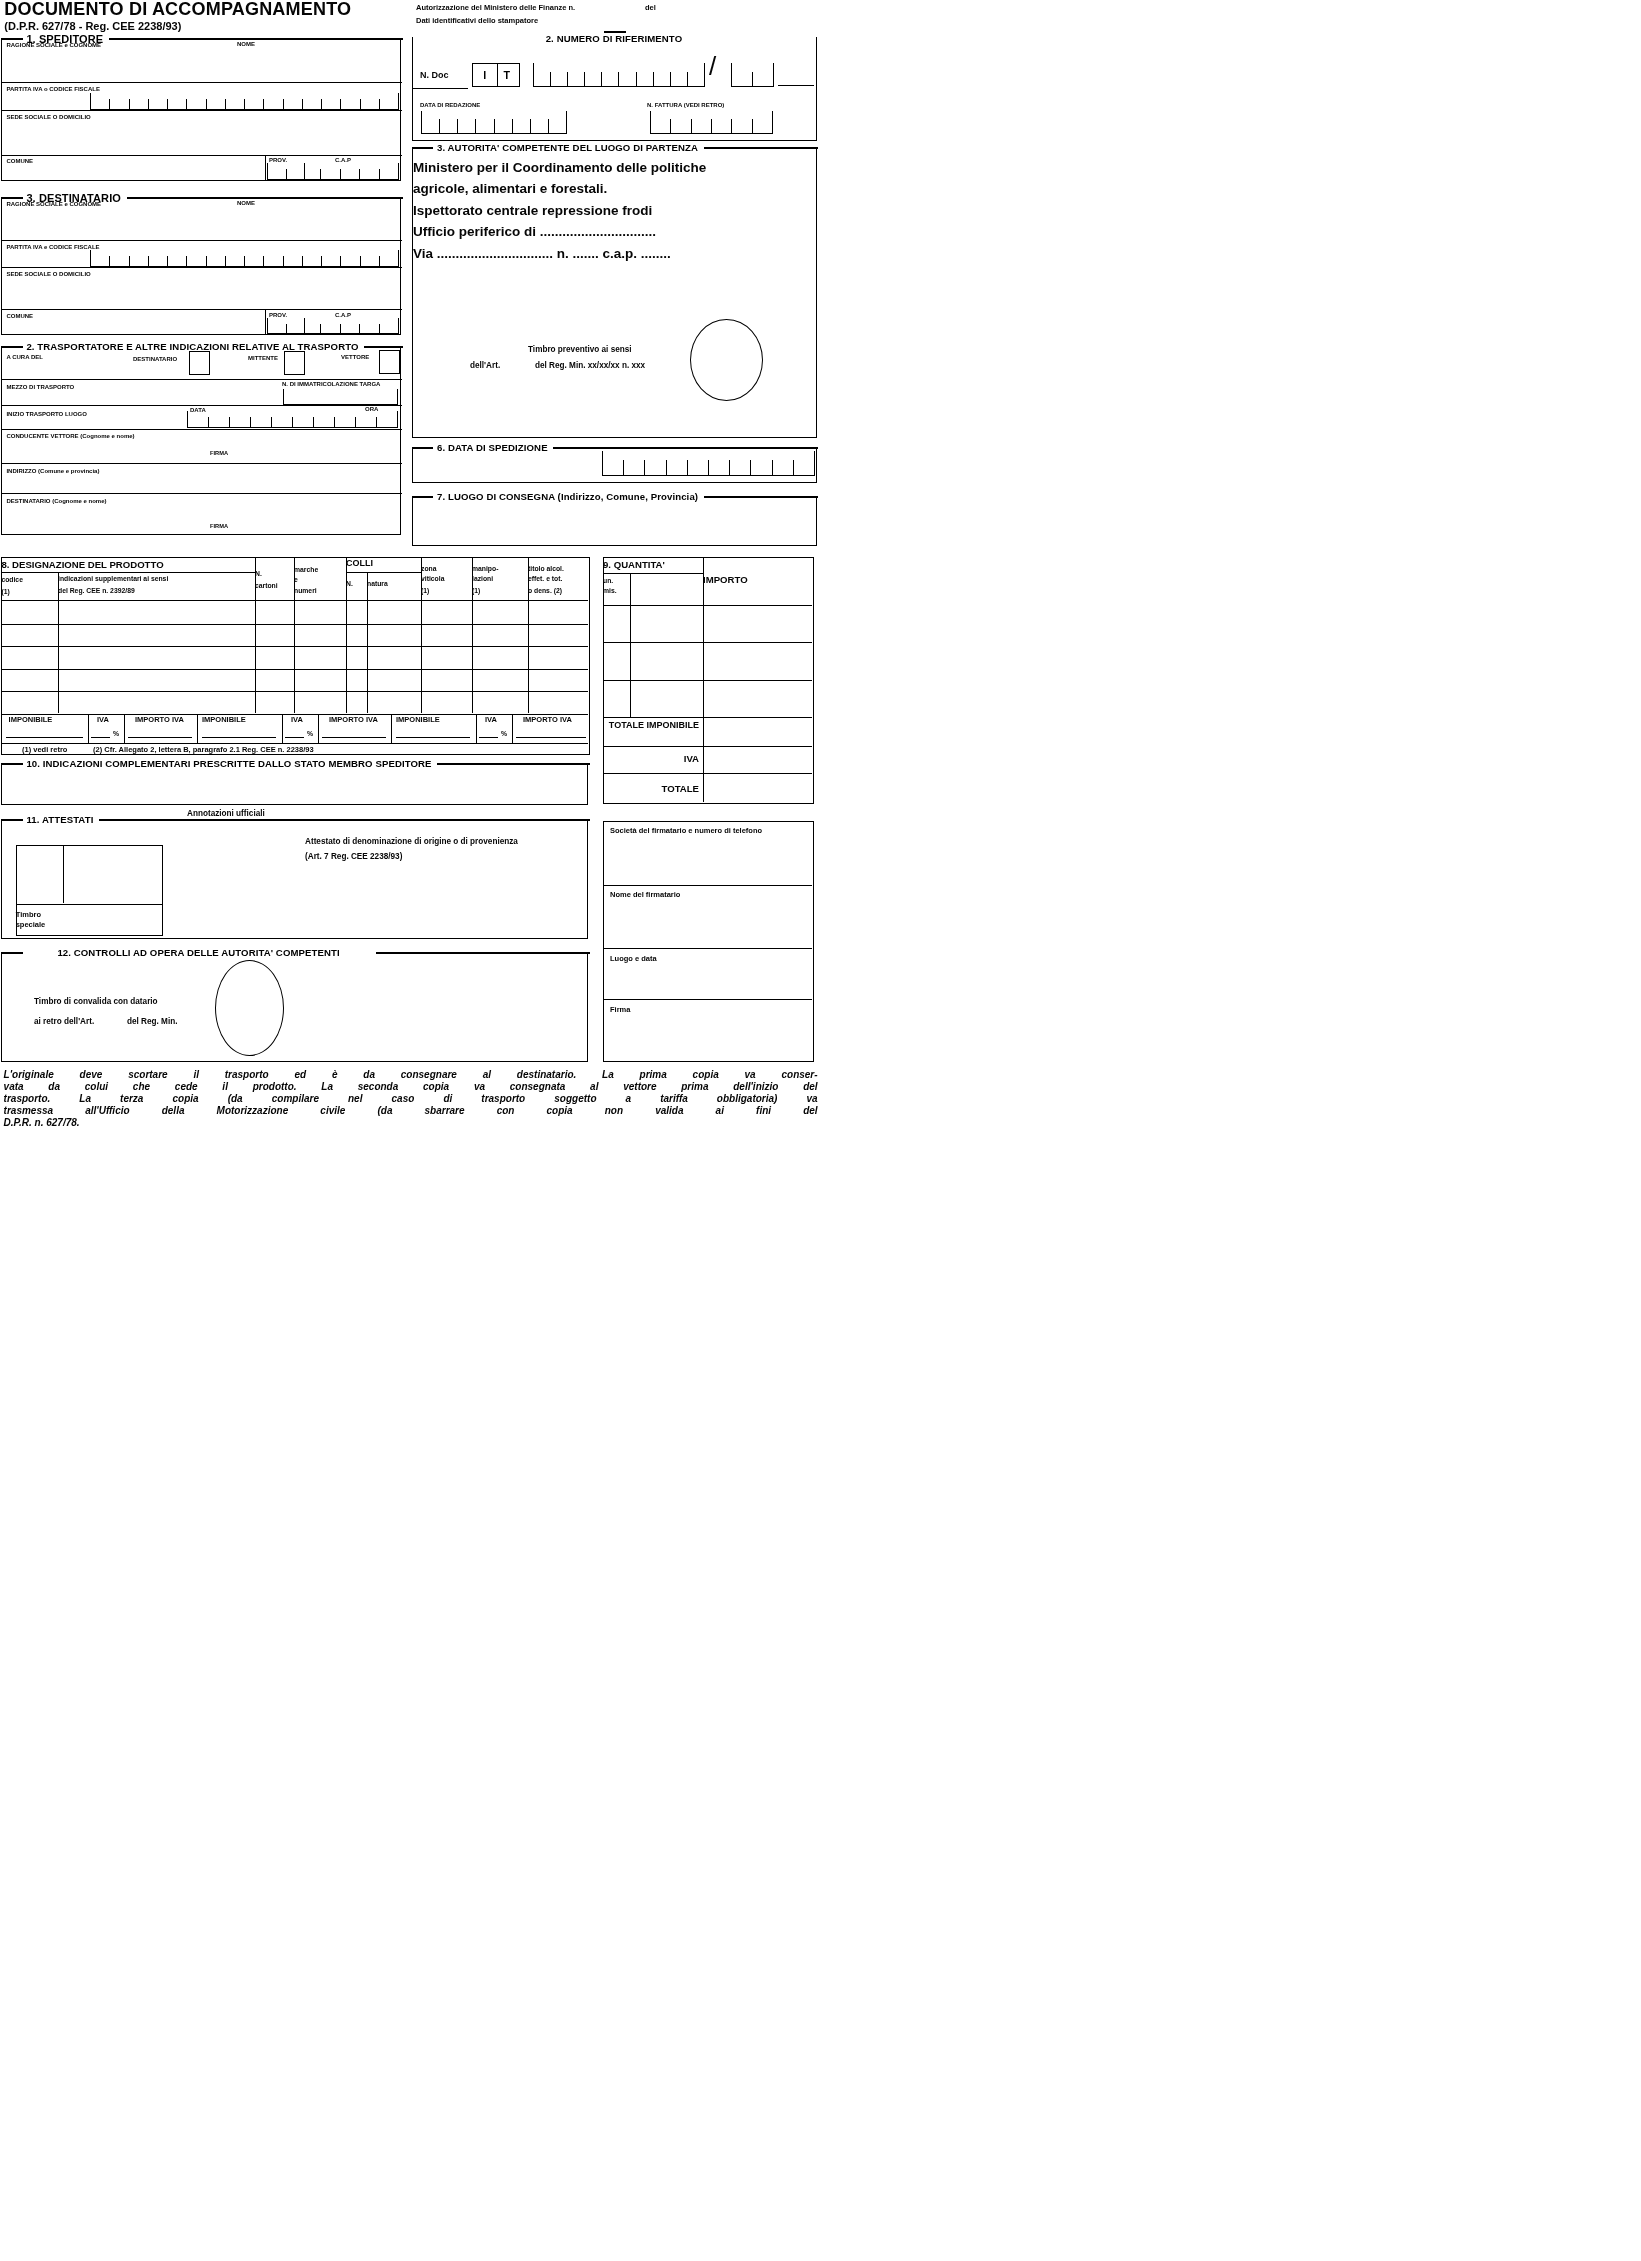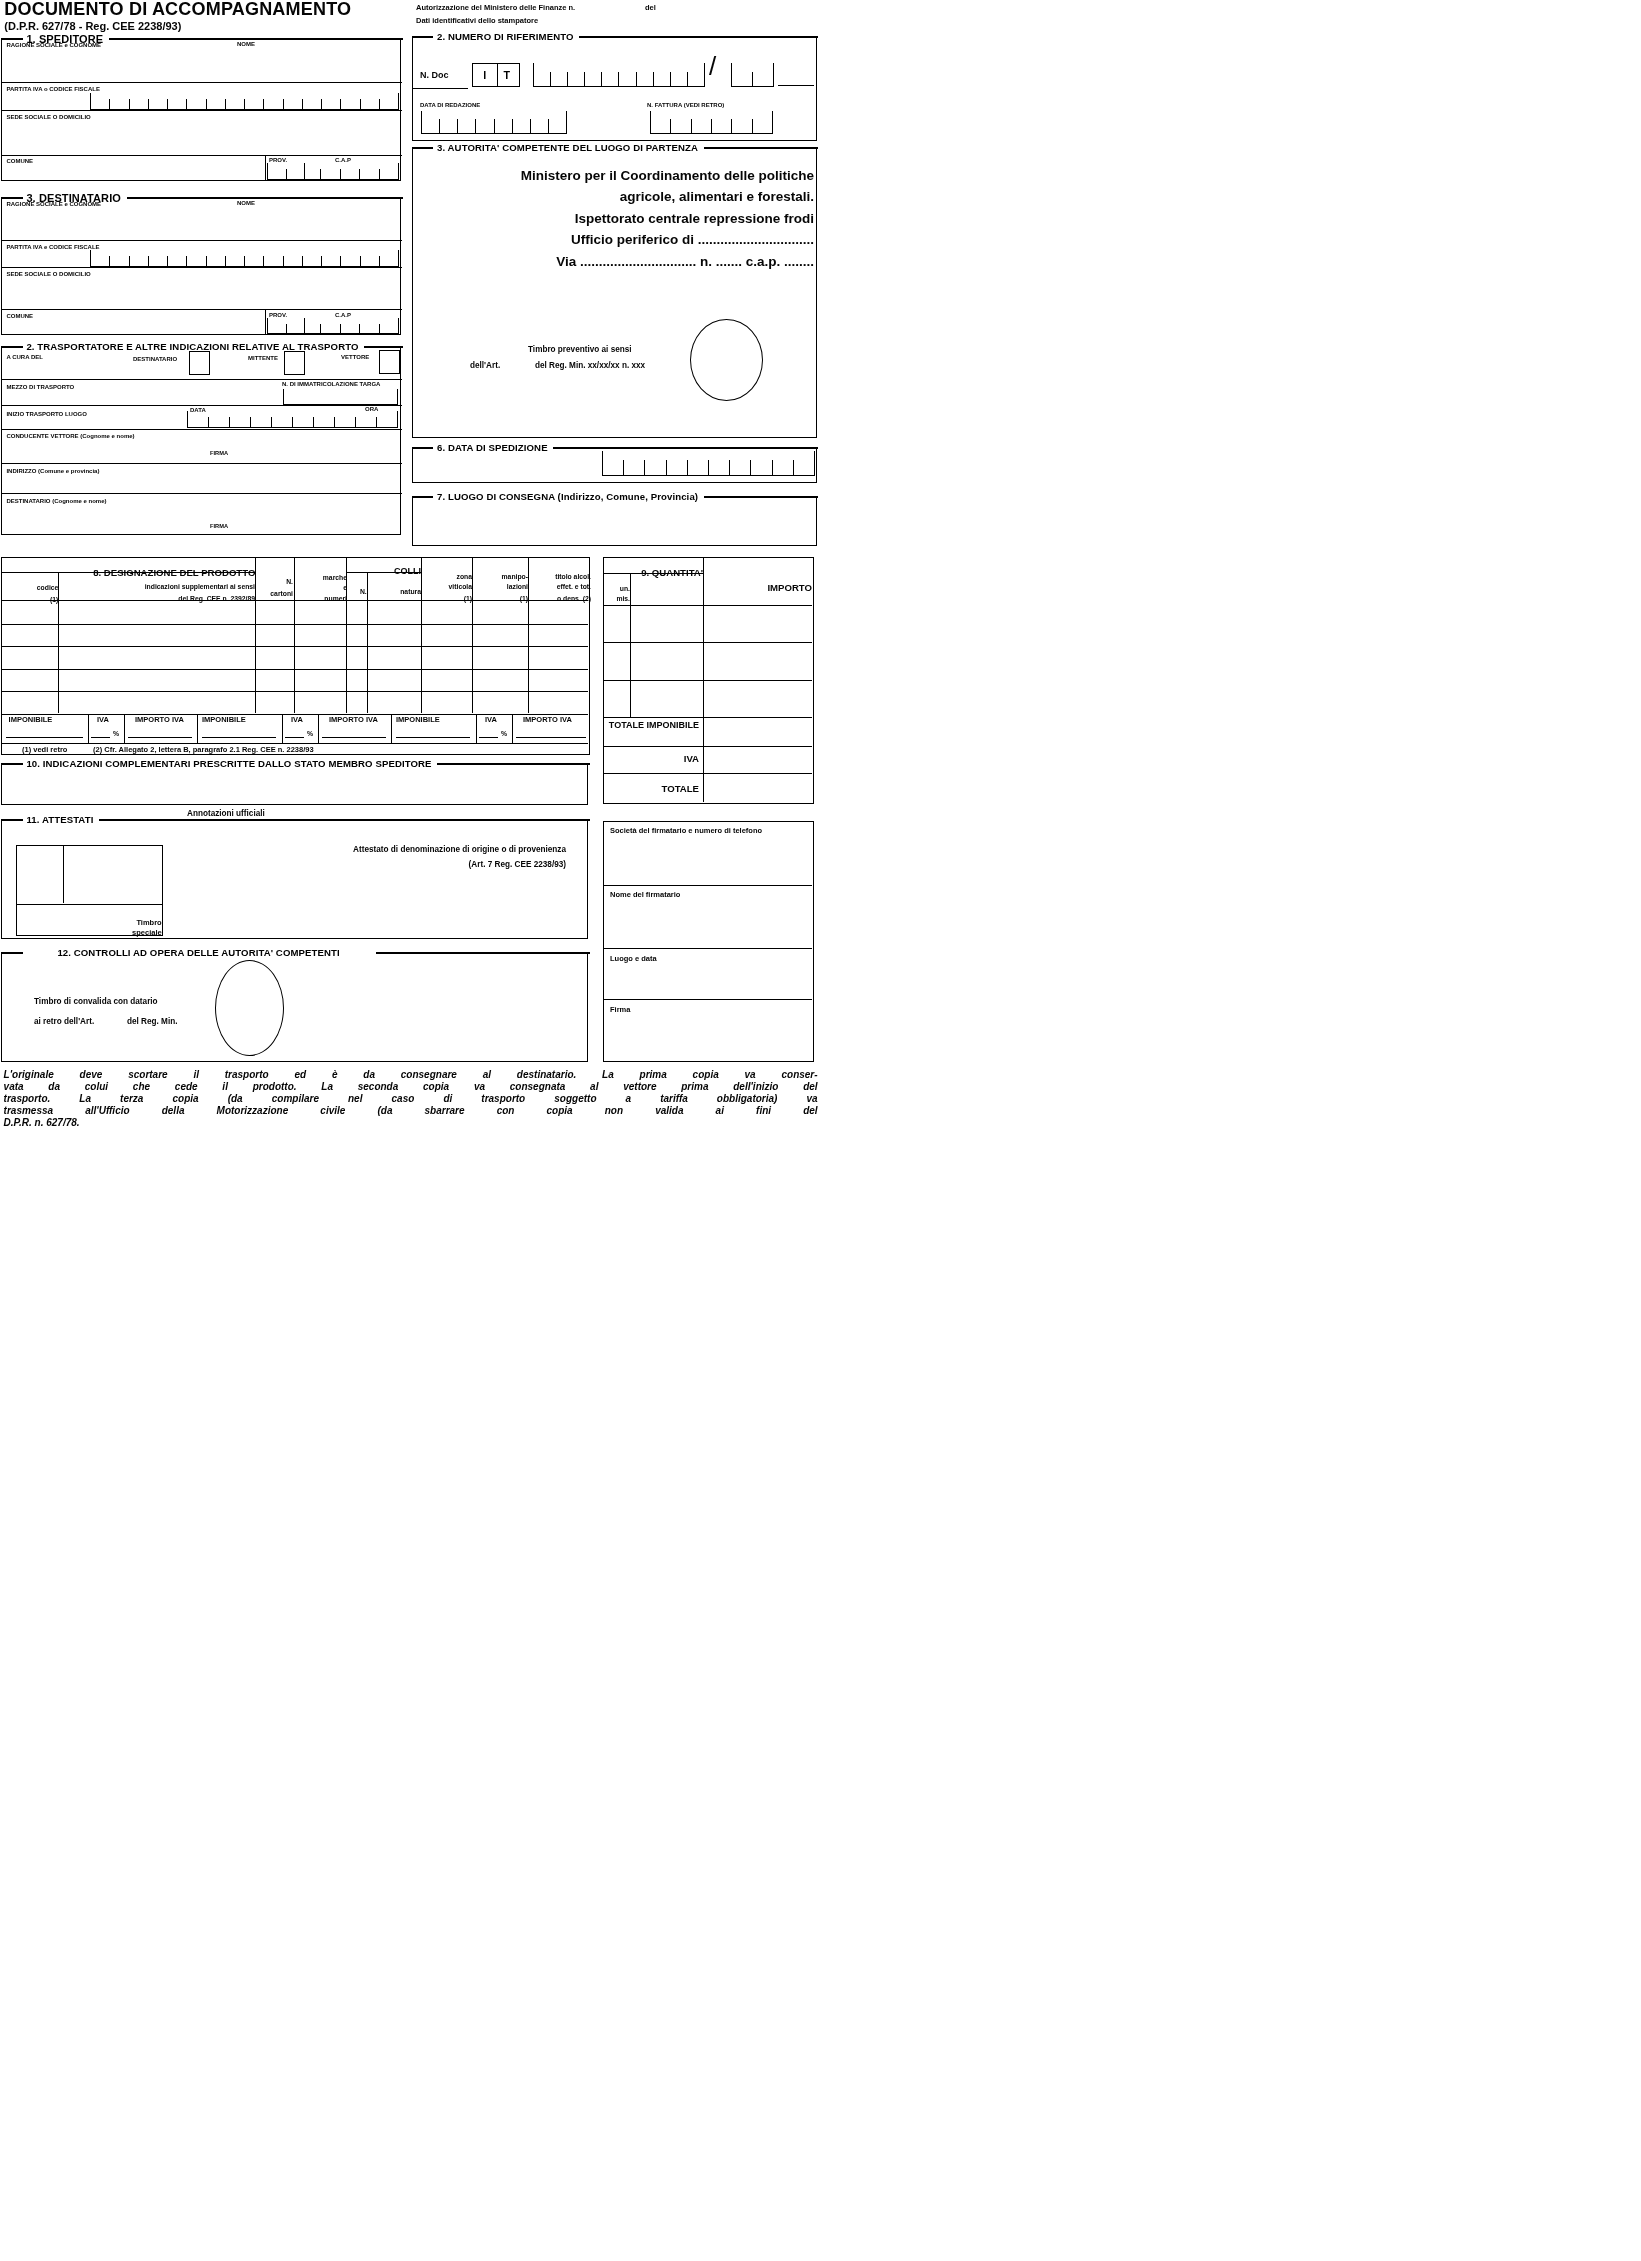--- a/index.html
+++ b/index.html
@@ -10,21 +10,21 @@
   .f7{font-size:5.7px;}
   .f8{font-size:6px;}
   .f9{font-size:6.8px;}
   .f10{font-size:7.5px;}
   .f11{font-size:8.2px;}
   .f12{font-size:9px;}
   .f13{font-size:9.6px;}
   .f15{font-size:11px;}
   .f19{font-size:13.5px;}
   .f25{font-size:18px;letter-spacing:0.2px;}
-  .ctr{text-align:right;margin-top:8px;}
+  .ctr{text-align:left;}
   .rgt{text-align:right;}
   .hdr{position:absolute;display:flex;align-items:center;font-weight:bold;white-space:nowrap;height:11.4px;}
   .hdr .dash{border-top:2.1px solid #000;width:21.4px;flex:none;}
   .hdr .txt{padding:0 5.7px 0 3.6px;letter-spacing:0.1px;}
   .hdr .rule{border-top:2.1px solid #000;flex:1;}
   .box{position:absolute;border:1.8px solid #000;border-top:none;background:transparent;}
   .boxT{position:absolute;border:1.8px solid #000;background:transparent;}
   .hl{position:absolute;border-top:1.4px solid #000;}
   .hl3{position:absolute;border-top:1.8px solid #000;}
   .hl1{position:absolute;border-top:1.1px solid #000;}
@@ -182,21 +182,21 @@
     </div>
   <div class="hl" style="left:1.4px;top:429px;width:401px;"></div>
   <div class="lb f8" style="left:6.4px;top:433px;">CONDUCENTE VETTORE (Cognome e nome)</div>
   <div class="lb f7" style="left:210px;top:450px;">FIRMA</div>
   <div class="hl" style="left:1.4px;top:463px;width:401px;"></div>
   <div class="lb f8" style="left:6.4px;top:468px;">INDIRIZZO (Comune e provincia)</div>
   <div class="hl" style="left:1.4px;top:493px;width:401px;"></div>
   <div class="lb f8" style="left:6.4px;top:498px;">DESTINATARIO (Cognome e nome)</div>
   <div class="lb f7" style="left:210px;top:523px;">FIRMA</div>
 
-  <div class="hdr f13" style="left:412px;top:31px;width:406px;">
+  <div class="hdr f13" style="left:412px;top:31px;width:406px;flex-direction:column;">
     <span class="dash"></span>
     <span class="txt">2. NUMERO DI RIFERIMENTO</span>
     <span class="rule"></span>
   </div>
   <div class="box" style="left:412px;top:37px;width:403px;height:103px;"></div>
   <div class="lb f12" style="left:420px;top:71px;">N. Doc</div>
   <div class="hl3" style="left:412px;top:88px;width:56px;"></div>
   <div class="itcell" style="left:472px;top:63px;width:23.5px;height:22px;">I</div>
   <div class="itcell" style="left:495px;top:63px;width:23.5px;height:22px;border-left:none;">T</div>
   <div class="comb" style="left:533px;top:63px;width:170px;height:23px;">

